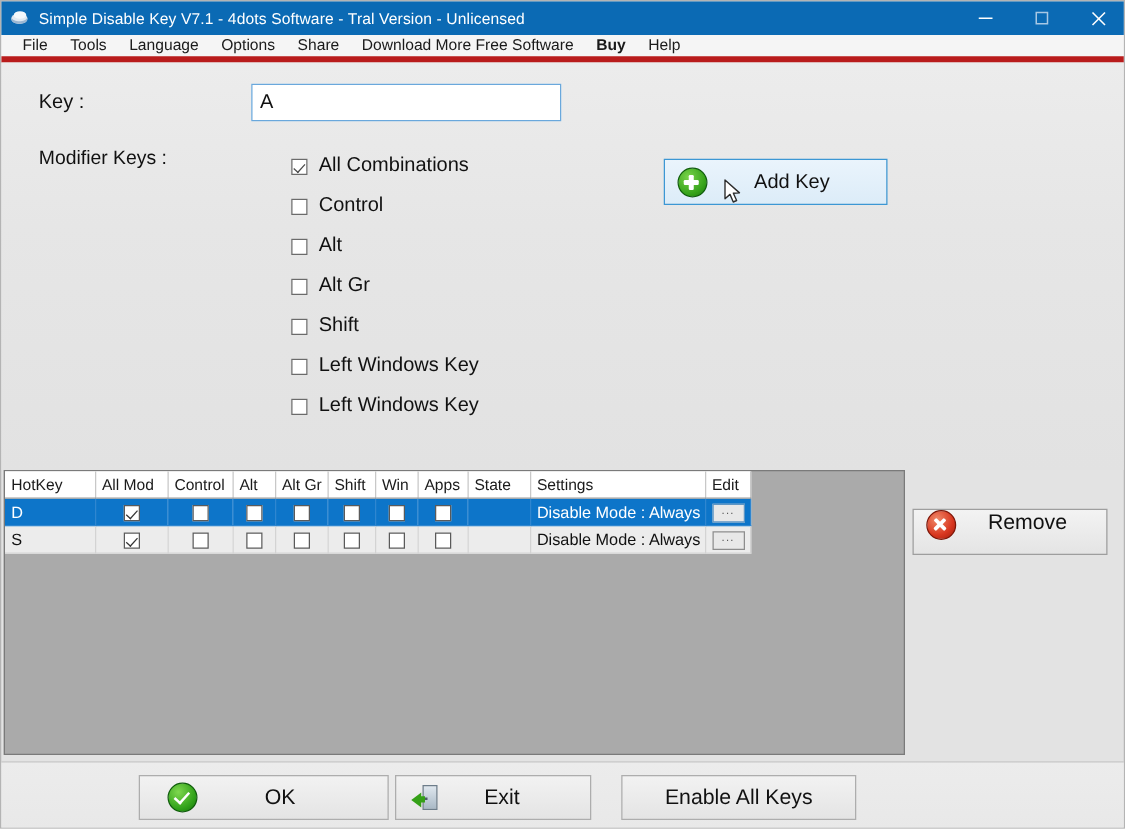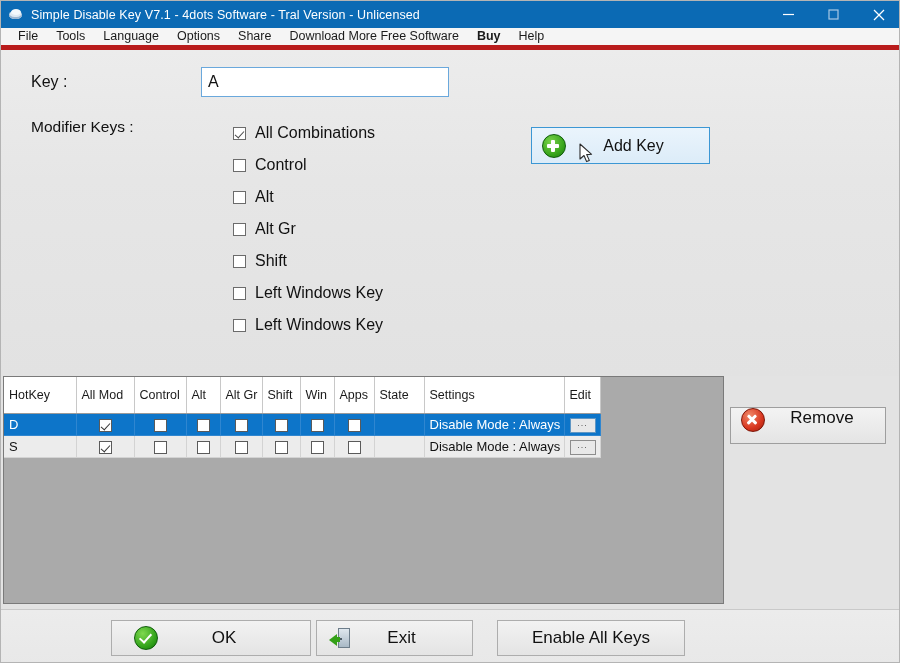--- a/index.html
+++ b/index.html
@@ -227,21 +227,21 @@
     width: 596px;
     background: #ffffff;
   }
   table.grid th {
     background: #ffffff;
     border-right: 1px solid #c8c8c8;
     border-bottom: 1px solid #9a9a9a;
     font-weight: normal;
     font-size: 12.5px;
     color: #1a1a1a;
-    height: 36px;
+    height: 21px;
     text-align: left;
     padding: 0 5px;
     white-space: nowrap;
   }
   table.grid td {
     border-right: 1px solid #d3d3d3;
     border-bottom: 1px solid #d3d3d3;
     height: 21px;
     font-size: 13px;
     color: #111;

